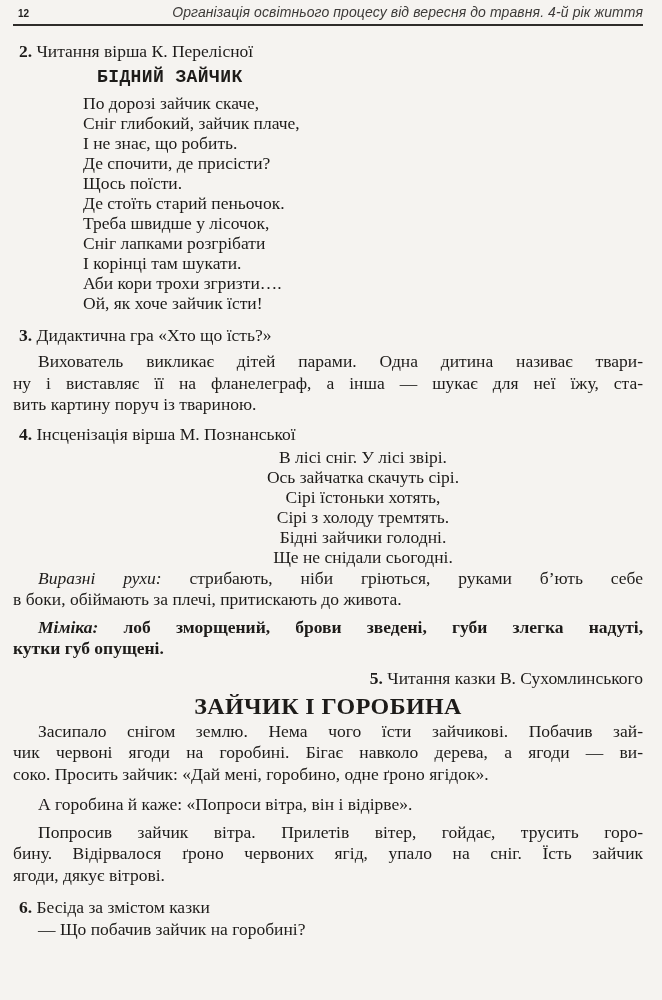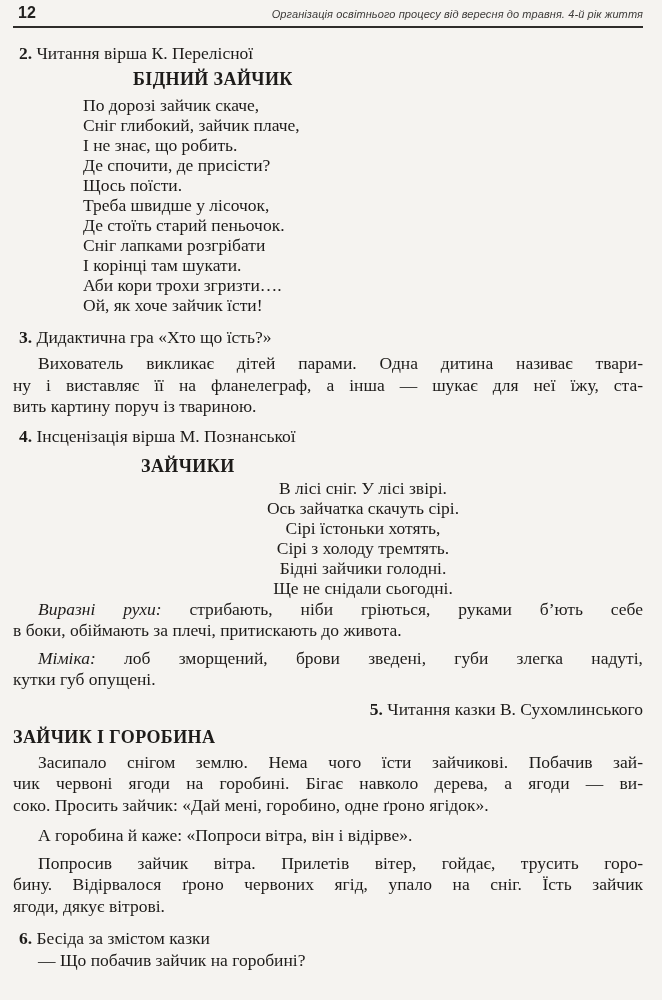--- a/index.html
+++ b/index.html
@@ -17,53 +17,53 @@
     overflow: hidden;
   }
   
   .running-head {
     display: flex;
     justify-content: space-between;
     align-items: baseline;
     font-family: "Liberation Sans", "DejaVu Sans", sans-serif;
     padding: 2px 0 0 5px;
   }
-  .pagenum { font-weight: bold; font-size: 16px; color: #222120; }
-  .runtitle { font-style: italic; font-size: 11px; color: #3c3a38; letter-spacing: 0.1px; }
+  .pagenum { font-weight: bold; font-size: 10px; color: #222120; }
+  .runtitle { font-style: italic; font-size: 14px; color: #3c3a38; letter-spacing: 0.1px; }
   .rule { border-bottom: 2px solid #2e2c2a; margin-top: 4px; }
 
   
   .item { margin-left: 6px; line-height: 21px; }
   .item .num { font-weight: bold; }
 
   
   .poem-title { font-weight: bold; font-size: 18px; letter-spacing: 0.4px; line-height: 20px; }
-  #poem1-title { margin-top: 5px; margin-left: 120px; }
+  #poem1-title { margin-top: 5px; margin-left: 84px; font-family: Liberation Mono, monospace; }
   #poem2-title { margin-top: 9px; margin-left: 128px; }
   .poem { line-height: 20px; margin-left: 70px; font-family: Liberation Serif, serif; }
 
   
   .para { line-height: 21.5px; margin-top: 9px; }
   .jl { text-align: justify; text-align-last: justify; }
   .jl-last { text-align: left; text-align-last: left; }
   .ind { text-indent: 25px; }
   .lead { font-style: italic; }
 
   
-  .tale-title { font-weight: bold; font-size: 18px; letter-spacing: 0.4px; line-height: 20px; }
+  .tale-title { font-weight: bold; font-size: 24px; letter-spacing: 0.4px; text-align: center; line-height: 20px; }
 
   
   #item2 { margin-top: 15px; }
   #poem1 { margin-top: 6px; }
   #item3 { margin-top: 12px; }
   #para3 { margin-top: 5px; }
   #item4 { margin-top: 8px; }
   #poem2 { margin-top: 2px; text-align: center; }
   #expressive { margin-top: 1px; }
-  #mimic { margin-top: 6px; }
+  #mimic { margin-top: 6px; font-weight: bold; }
   #item5 { margin-top: 8px; text-align: right; }
   #tale-title { margin-top: 7px; }
   #tale-p1 { margin-top: 5px; }
   #tale-p3 { margin-top: 6px; }
   #item6 { margin-top: 11px; }
   .questions { margin-left: 25px; line-height: 23px; }
 </style>
 </head>
 <body>
 
@@ -80,22 +80,22 @@
     <span>Читання вірша К. Перелісної</span>
   </div>
 
   <div class="poem-title" id="poem1-title">БІДНИЙ ЗАЙЧИК</div>
   <div class="poem" id="poem1">
     <div class="poem-line">По дорозі зайчик скаче,</div>
     <div class="poem-line">Сніг глибокий, зайчик плаче,</div>
     <div class="poem-line">І не знає, що робить.</div>
     <div class="poem-line">Де спочити, де присісти?</div>
     <div class="poem-line">Щось поїсти.</div>
+    <div class="poem-line">Де стоїть старий пеньочок.</div>
     <div class="poem-line">Треба швидше у лісочок,</div>
-    <div class="poem-line">Де стоїть старий пеньочок.</div>
     <div class="poem-line">Сніг лапками розгрібати</div>
     <div class="poem-line">І корінці там шукати.</div>
     <div class="poem-line">Аби кори трохи згризти….</div>
     <div class="poem-line">Ой, як хоче зайчик їсти!</div>
   </div>
 
   <div class="item" id="item3">
     <span class="num">3.</span>
     <span>Дидактична гра «Хто що їсть?»</span>
   </div>
@@ -103,21 +103,20 @@
     <div class="jl ind">Вихователь викликає дітей парами. Одна дитина називає твари-</div>
     <div class="jl">ну і виставляє її на фланелеграф, а інша — шукає для неї їжу, ста-</div>
     <div class="jl-last">вить картину поруч із твариною.</div>
   </div>
 
   <div class="item" id="item4">
     <span class="num">4.</span>
     <span>Інсценізація вірша М. Познанської</span>
   </div>
 
-  <div class="poem-title" id="poem2-title">ЗАЙЧИКИ</div>
   <div class="poem" id="poem2">
     <div class="poem-line">В лісі сніг. У лісі звірі.</div>
     <div class="poem-line">Ось зайчатка скачуть сірі.</div>
     <div class="poem-line">Сірі їстоньки хотять,</div>
     <div class="poem-line">Сірі з холоду тремтять.</div>
     <div class="poem-line">Бідні зайчики голодні.</div>
     <div class="poem-line">Ще не снідали сьогодні.</div>
   </div>
 
   <div class="para" id="expressive">

